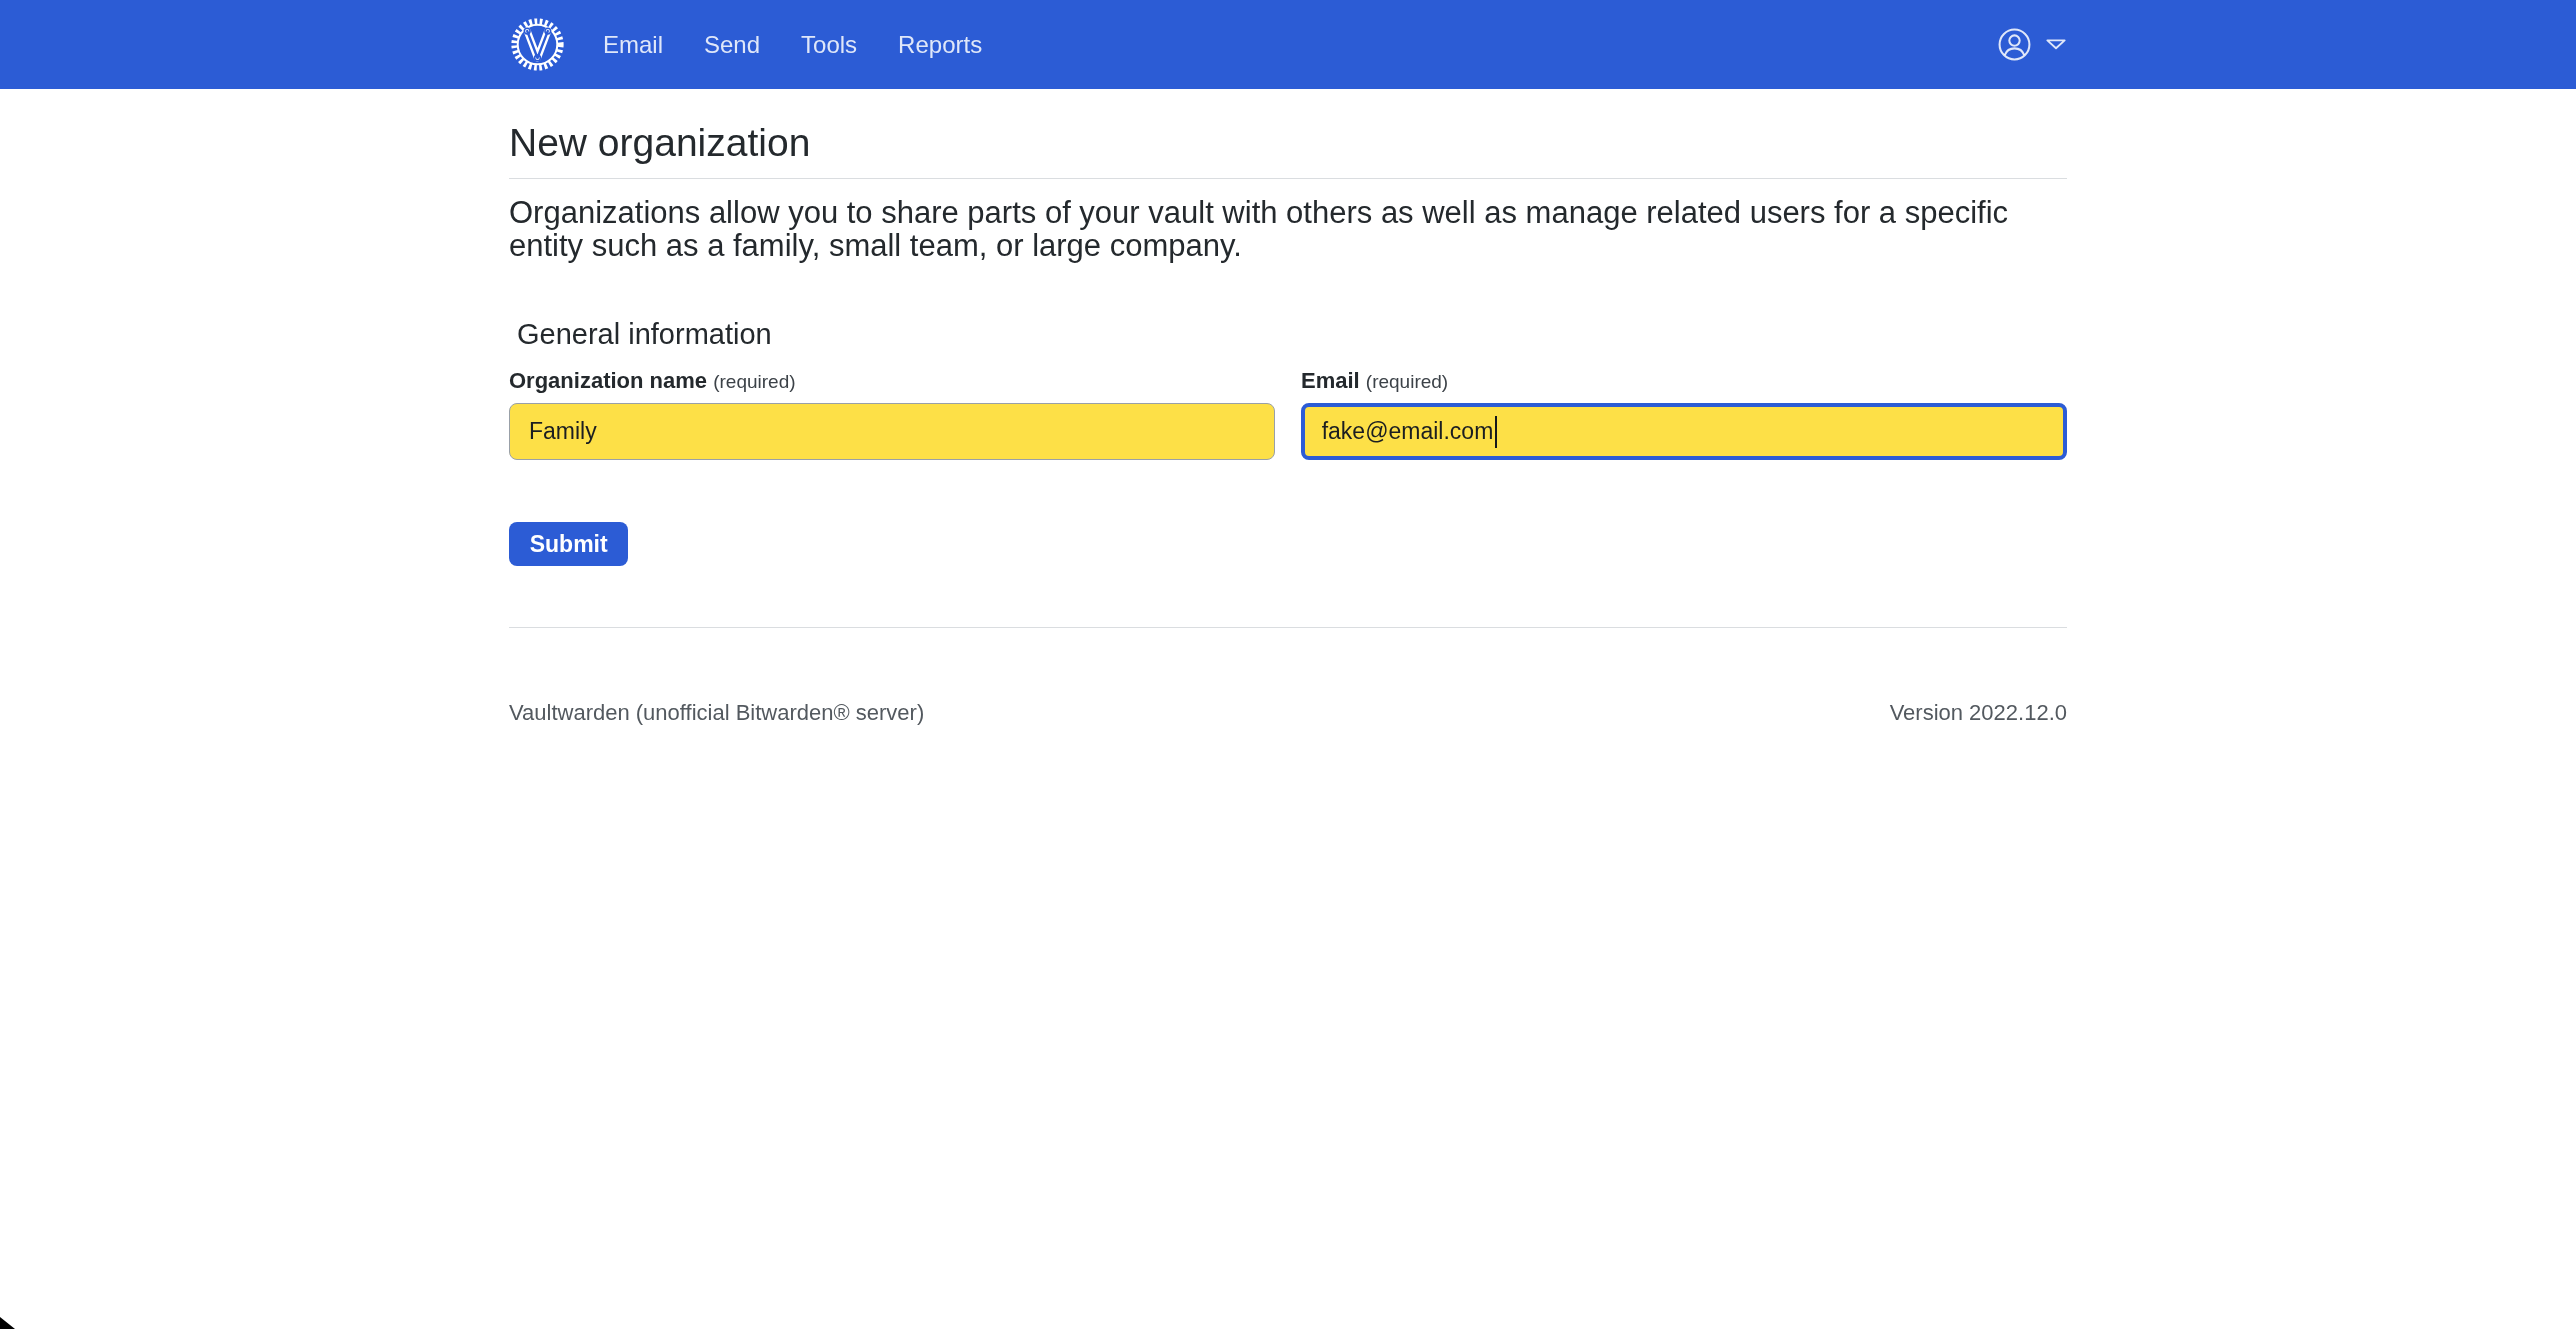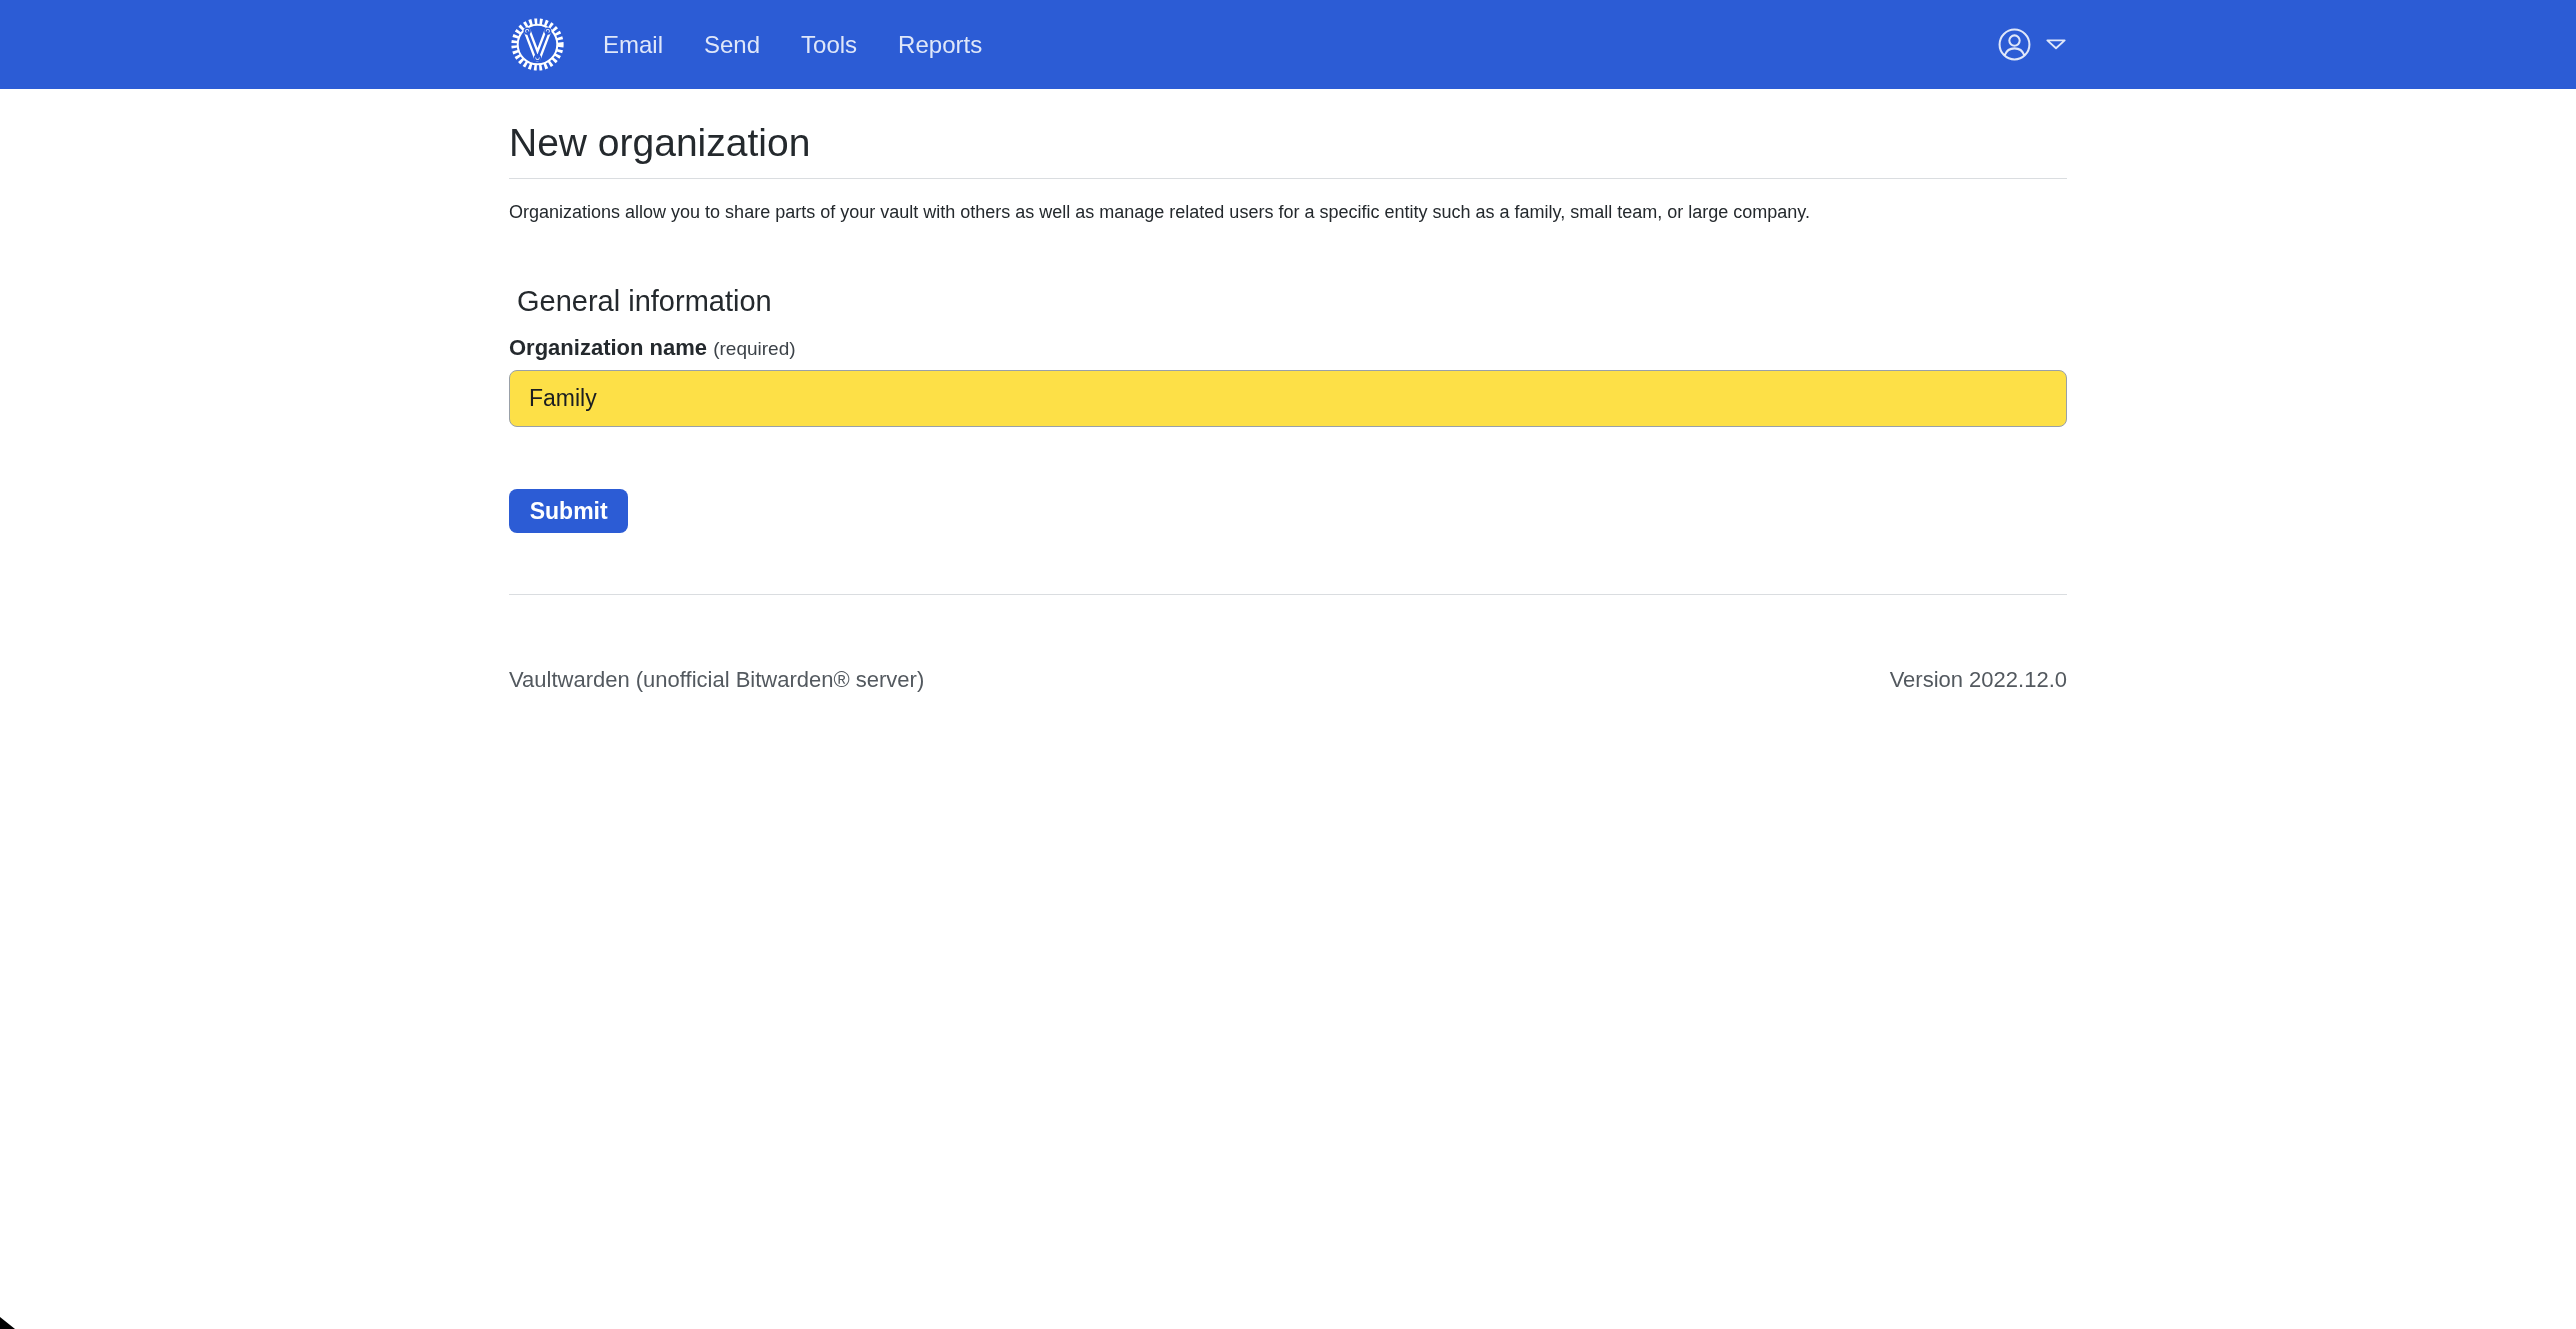--- a/index.html
+++ b/index.html
@@ -68,21 +68,21 @@
     margin:32px 0 12.7px 0;
     color:var(--text);
   }
   hr{
     border:none;
     border-top:1.6px solid var(--hr);
     margin:0;
   }
   .hr-title{margin-bottom:17.5px;}
   p.page-desc{
-    font-size:18px;
+    font-size:31px;
     line-height:33px;
     margin:0 0 56px 0;
   }
   h2.section-title{
     font-size:29px;
     font-weight:400;
     margin:0 0 16px 8px;
   }
   .form-row{
     display:flex;
@@ -199,20 +199,30 @@
   <div class="form-row">
     <div class="field">
       <label class="field-label">
         <span>Organization name</span>
         <span class="required-hint">(required)</span>
       </label>
       <div class="text-input" role="textbox">
         <span>Family</span>
       </div>
     </div>
+    <div class="field">
+      <label class="field-label">
+        <span>Email</span>
+        <span class="required-hint">(required)</span>
+      </label>
+      <div class="text-input focused" role="textbox">
+        <span>fake@email.com</span>
+        <span class="caret"></span>
+      </div>
+    </div>
   </div>
 
   <button class="submit-btn">Submit</button>
 
   <hr class="hr-footer">
 
   <div class="footer">
     <span>Vaultwarden (unofficial Bitwarden® server)</span>
     <span>Version 2022.12.0</span>
   </div>

